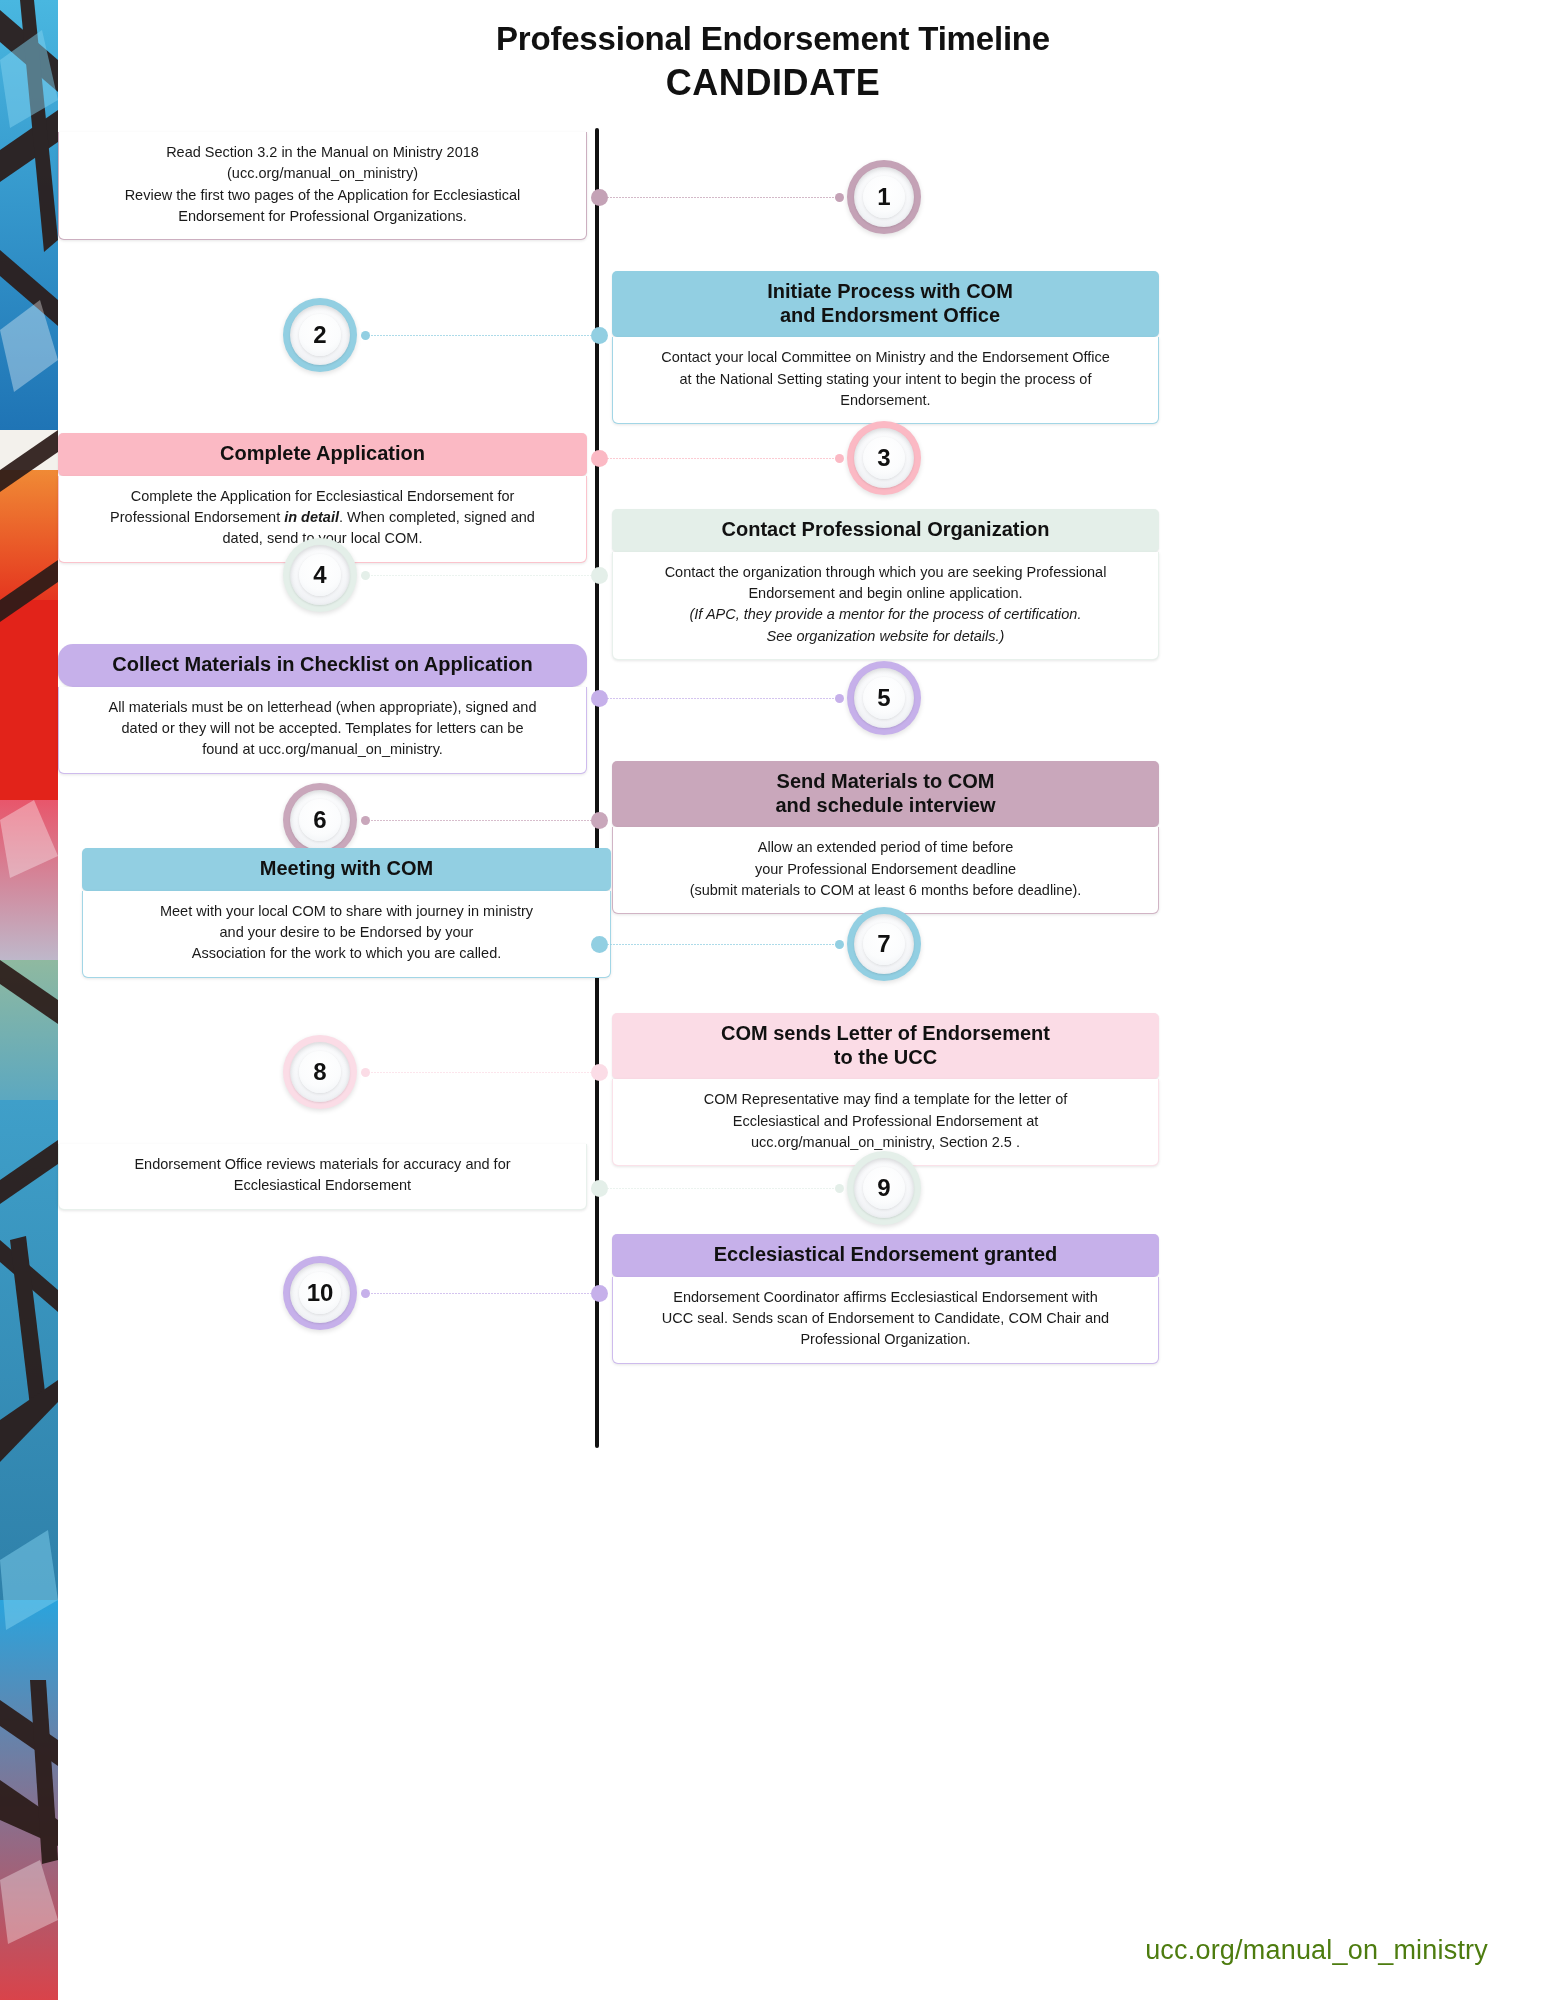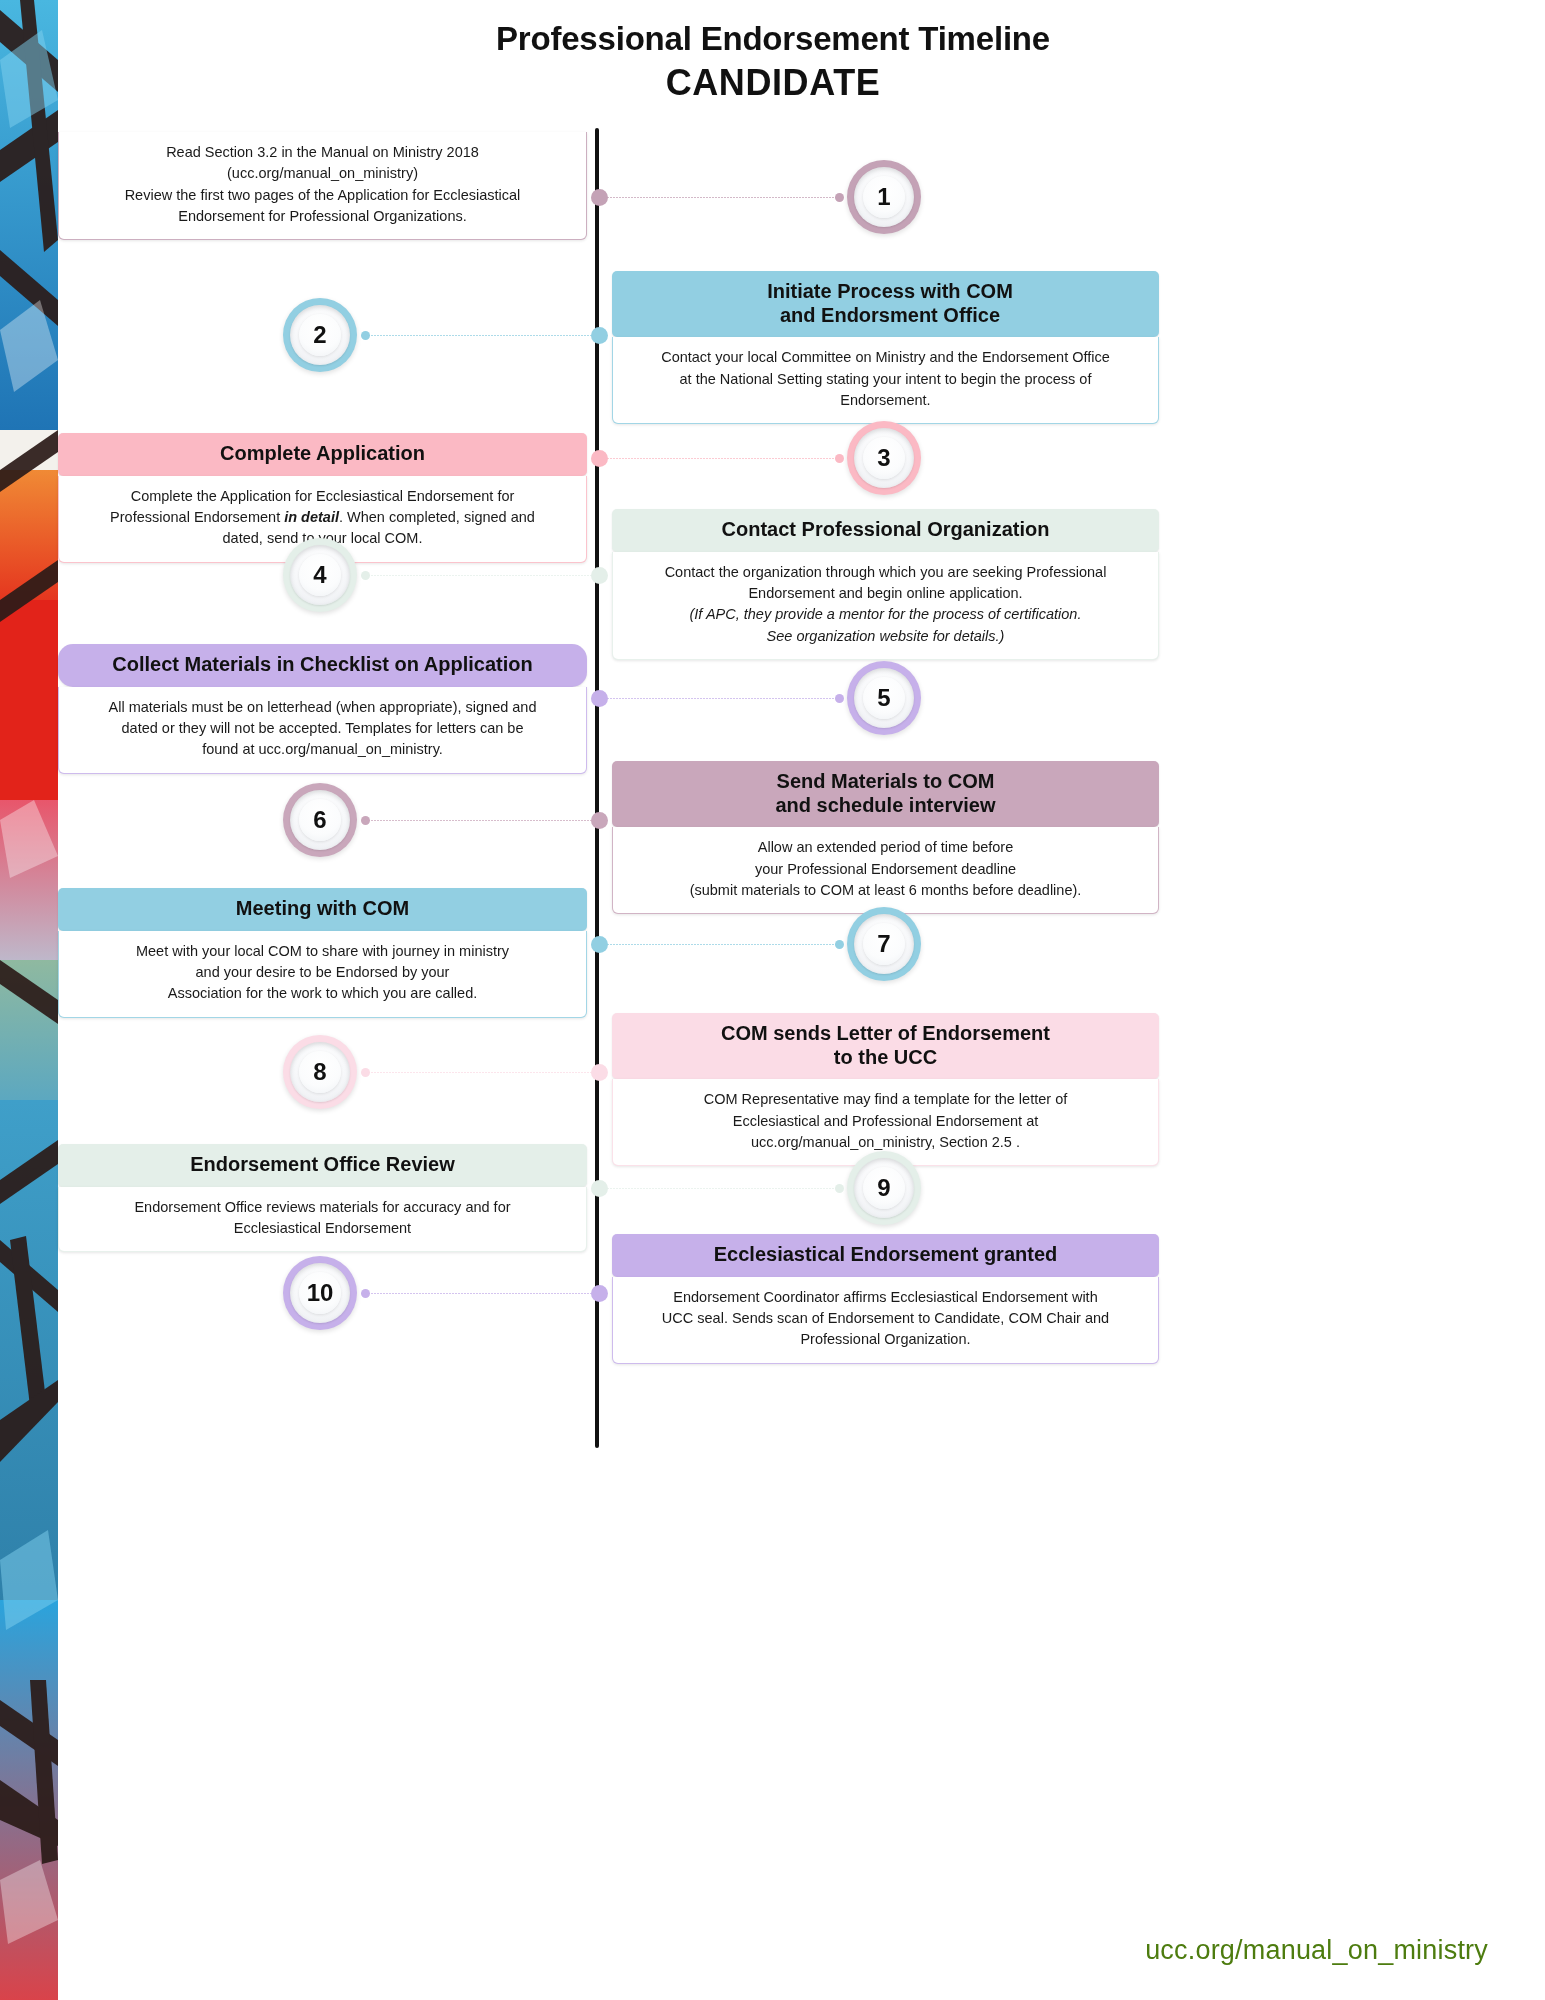--- a/index.html
+++ b/index.html
@@ -264,21 +264,21 @@
         <div class="ring" style="background: rgb(201, 167, 187); box-shadow: rgba(0, 0, 0, 0.12) 0px 2px 5px;"></div>
         <div class="d1"></div>
         <div class="d2"></div>
         <div class="num">6</div>
       </div>
       <div class="conn" style="left: 365px; top: 819px; width: 231px; color: rgb(201, 167, 187);">
         <div class="line"></div>
       </div>
       <div class="dot big" style="background: rgb(201, 167, 187); left: 591px; top: 812px;"></div>
       <div class="dot small" style="background: rgb(201, 167, 187); left: 361px; top: 816px;"></div>
-      <div class="card" style="left: 58px; top: 888px; width: 529px;">
+      <div class="card" style="left: 58px; top: 848px; width: 529px; padding-left: 24px;">
         <div class="hdr" style="background: rgb(146, 207, 226);">
           <div>Meeting with COM</div>
         </div>
         <div class="bdy" style="border-top: none; border-right: 1px solid rgba(146, 207, 226, 0.85); border-bottom: 1px solid rgba(146, 207, 226, 0.85); border-left: 1px solid rgba(146, 207, 226, 0.85); border-image: initial;">
           <div>Meet with your local COM to share with journey in ministry</div>
           <div>and your desire to be Endorsed by your</div>
           <div>Association for the work to which you are called.</div>
         </div>
       </div>
       <div class="bubble" style="left: 847px; top: 907px;">
@@ -308,23 +308,20 @@
         <div class="d1"></div>
         <div class="d2"></div>
         <div class="num">8</div>
       </div>
       <div class="conn" style="left: 365px; top: 1071px; width: 231px; color: rgb(251, 220, 230);">
         <div class="line"></div>
       </div>
       <div class="dot big" style="background: rgb(251, 220, 230); left: 591px; top: 1064px;"></div>
       <div class="dot small" style="background: rgb(251, 220, 230); left: 361px; top: 1068px;"></div>
       <div class="card" style="left: 58px; top: 1144px; width: 529px;">
-        <div class="hdr" style="background: rgb(228, 239, 233);">
-          <div>Endorsement Office Review</div>
-        </div>
         <div class="bdy" style="border-top: none; border-right: 1px solid rgba(228, 239, 233, 0.85); border-bottom: 1px solid rgba(228, 239, 233, 0.85); border-left: 1px solid rgba(228, 239, 233, 0.85); border-image: initial;">
           <div>Endorsement Office reviews materials for accuracy and for</div>
           <div>Ecclesiastical Endorsement</div>
         </div>
       </div>
       <div class="bubble" style="left: 847px; top: 1151px;">
         <div class="ring" style="background: rgb(228, 239, 233); box-shadow: rgba(0, 0, 0, 0.12) 0px 2px 5px;"></div>
         <div class="d1"></div>
         <div class="d2"></div>
         <div class="num">9</div>

